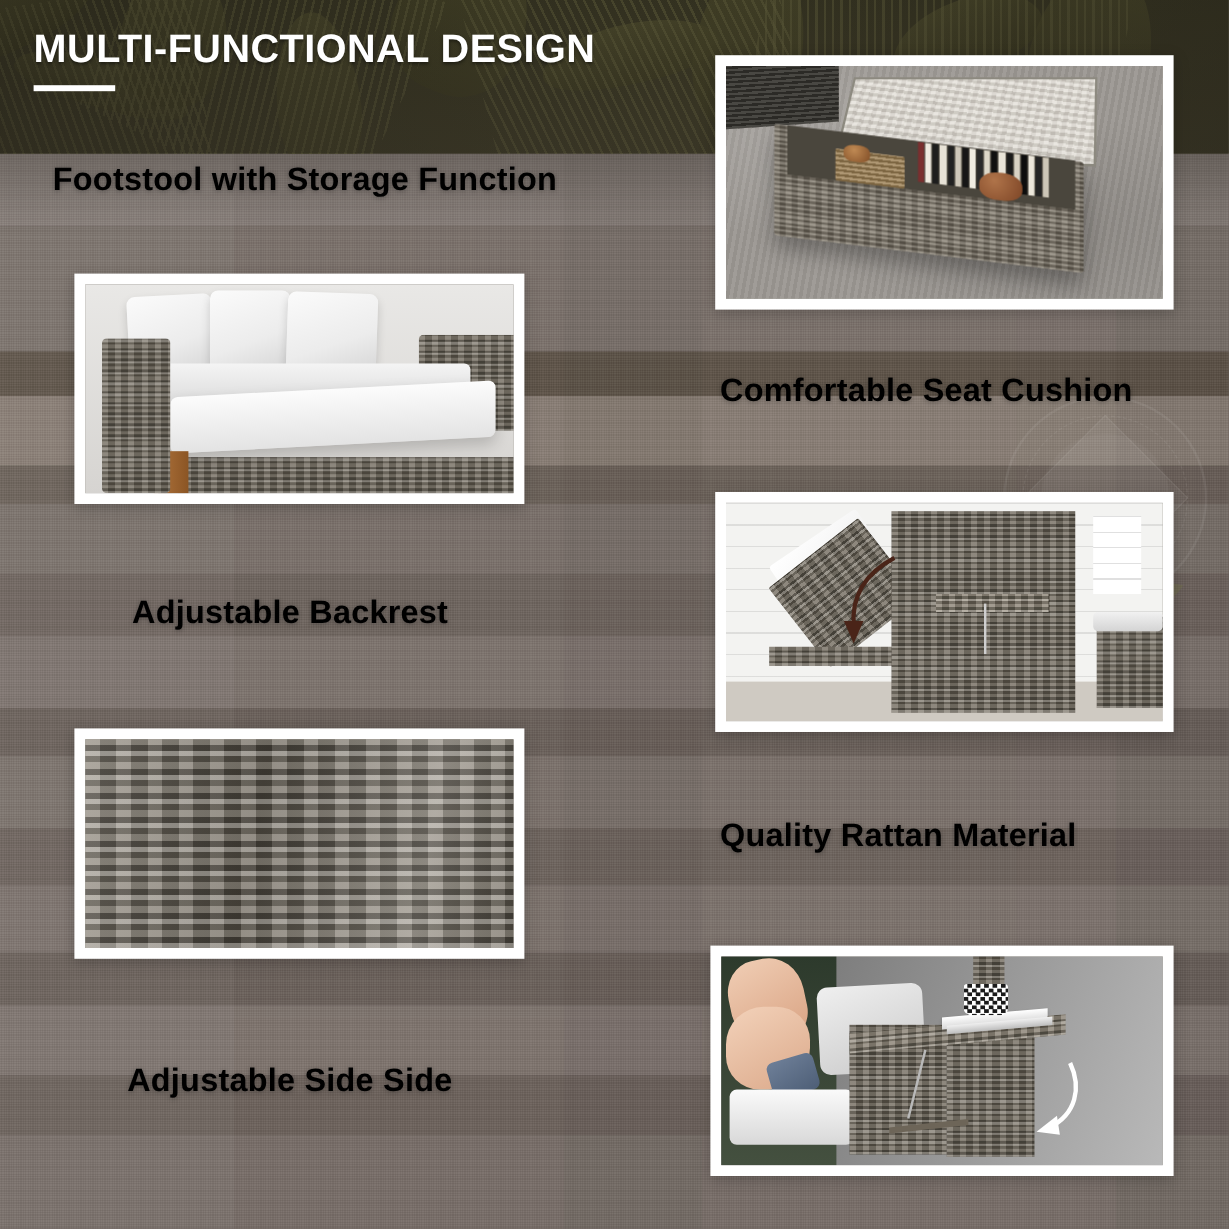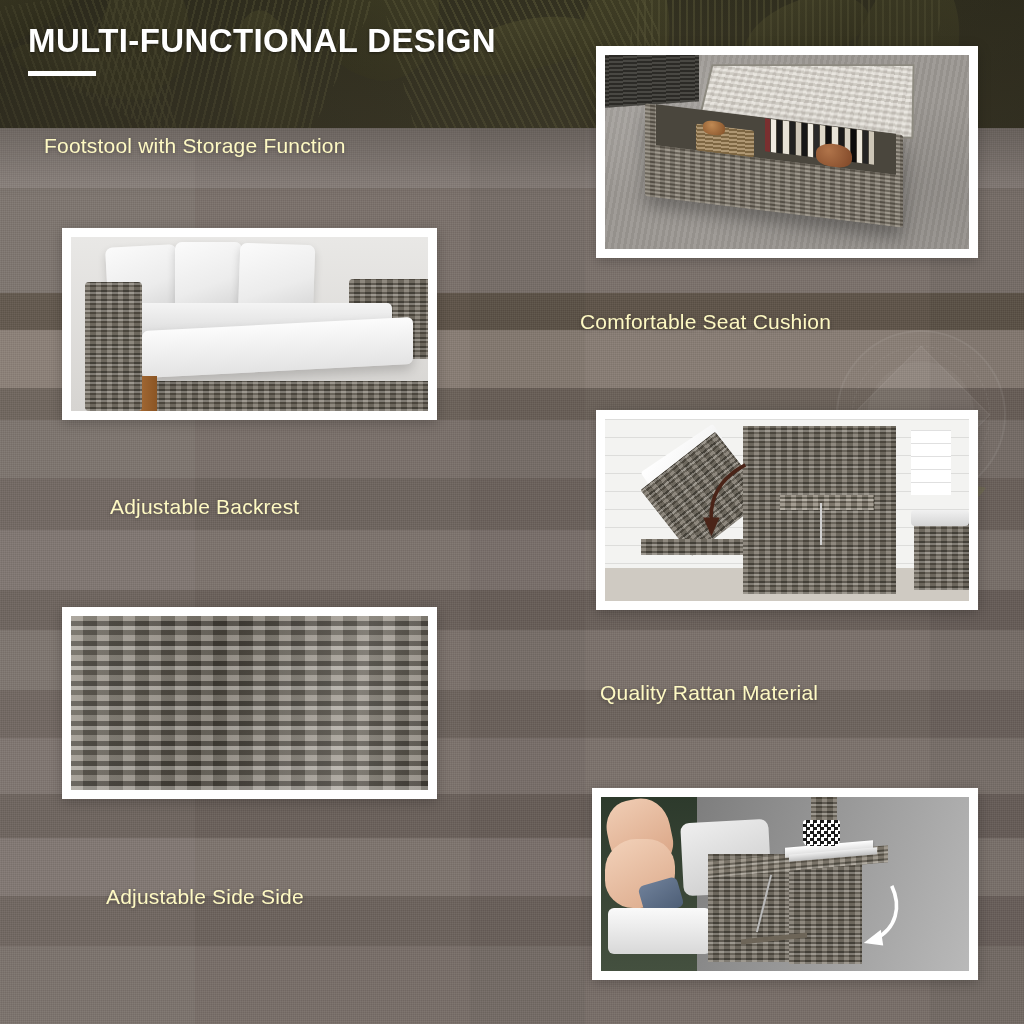--- a/index.html
+++ b/index.html
@@ -89,23 +89,23 @@
     text-shadow:0 1px 3px rgba(0,0,0,.45);
   }
   #titleRule {
     position:absolute; left:28px; top:71px; z-index:5;
     width:68px; height:5px; background:#ffffff;
   }
 
   
   .label {
     position:absolute; z-index:6;
-    color:#fef9c3;
-    font-size:21px;
-    font-weight:normal;
+    color:#000000;
+    font-size:27px;
+    font-weight:bold;
     letter-spacing:.2px;
     text-shadow:0 1px 4px rgba(0,0,0,.30);
     white-space:nowrap;
   }
 
   
   .frame {
     position:absolute; z-index:4;
     background:#ffffff;
     padding:9px;
@@ -489,21 +489,21 @@
     <div class="pillow pB"></div>
     <div class="pillow pC"></div>
     <div class="backCush"></div>
     <div class="base rattan"></div>
     <div class="seat"></div>
     <div class="wood"></div>
     <div class="armL rattan"></div>
   </div>
 </div>
 
-<div class="label" style="left:580px;top:310px;">Comfortable Seat Cushion</div>
+<div class="label" style="left:600px;top:310px;">Comfortable Seat Cushion</div>
 
 <div class="label" style="left:110px;top:495px;">Adjustable Backrest</div>
 
 <div class="frame" style="left:596px;top:410px;width:382px;height:200px;">
   <div class="photo" id="p3">
     <div class="siding"></div>
     <div class="floor"></div>
     <div class="whitePanelR"></div>
     <div class="cushionTilt"></div>
     <div class="backPanel rattan"></div>

